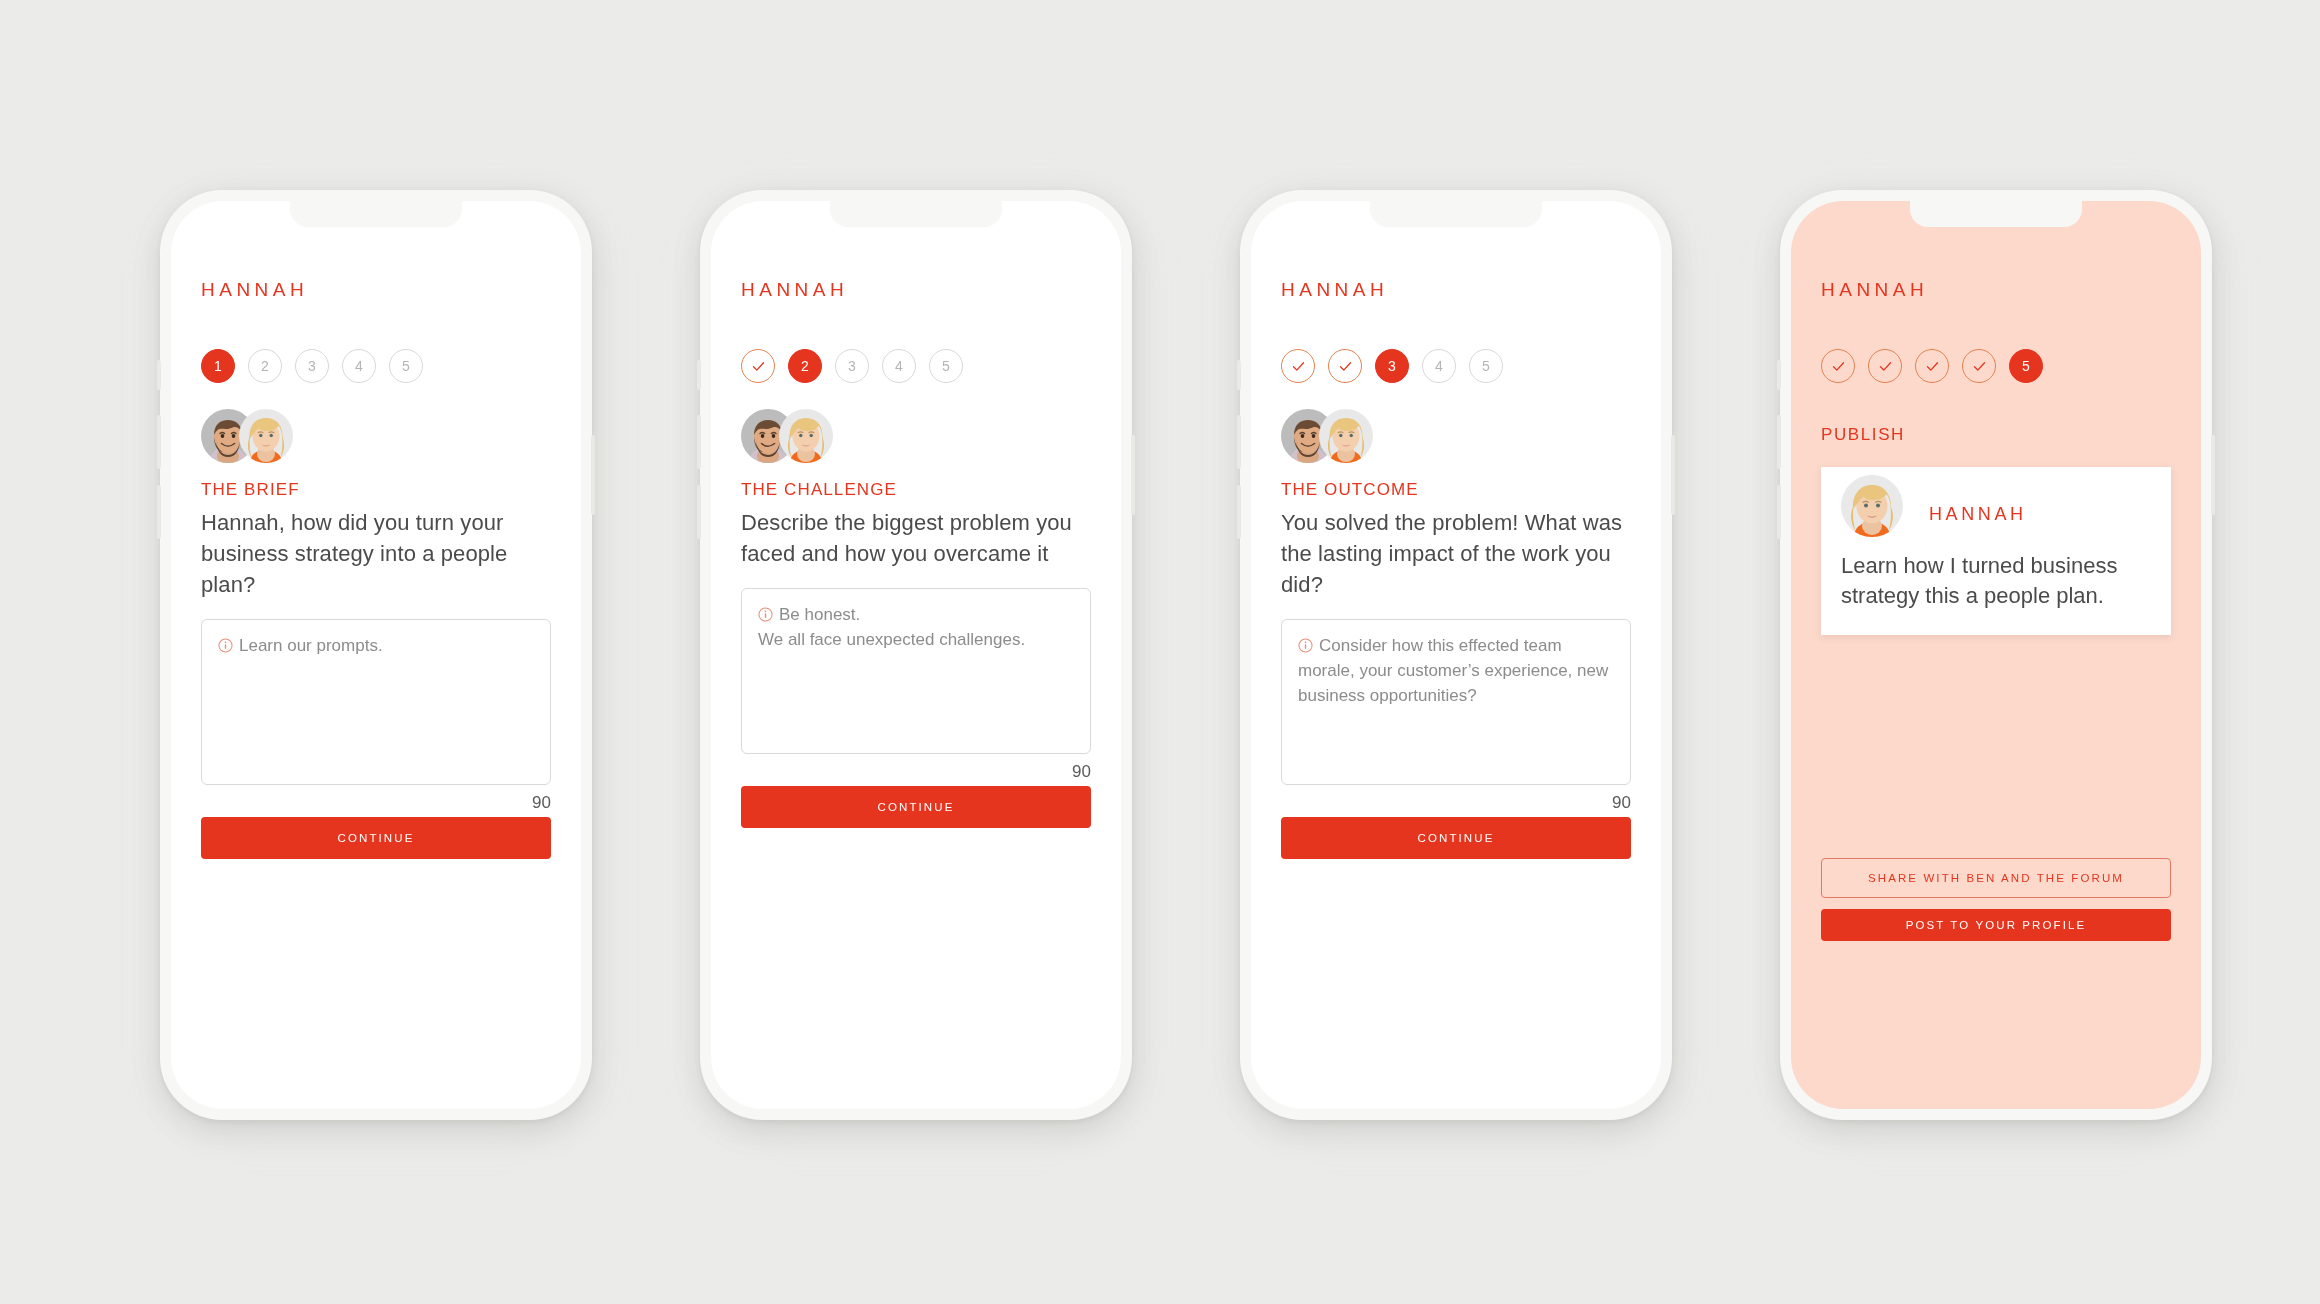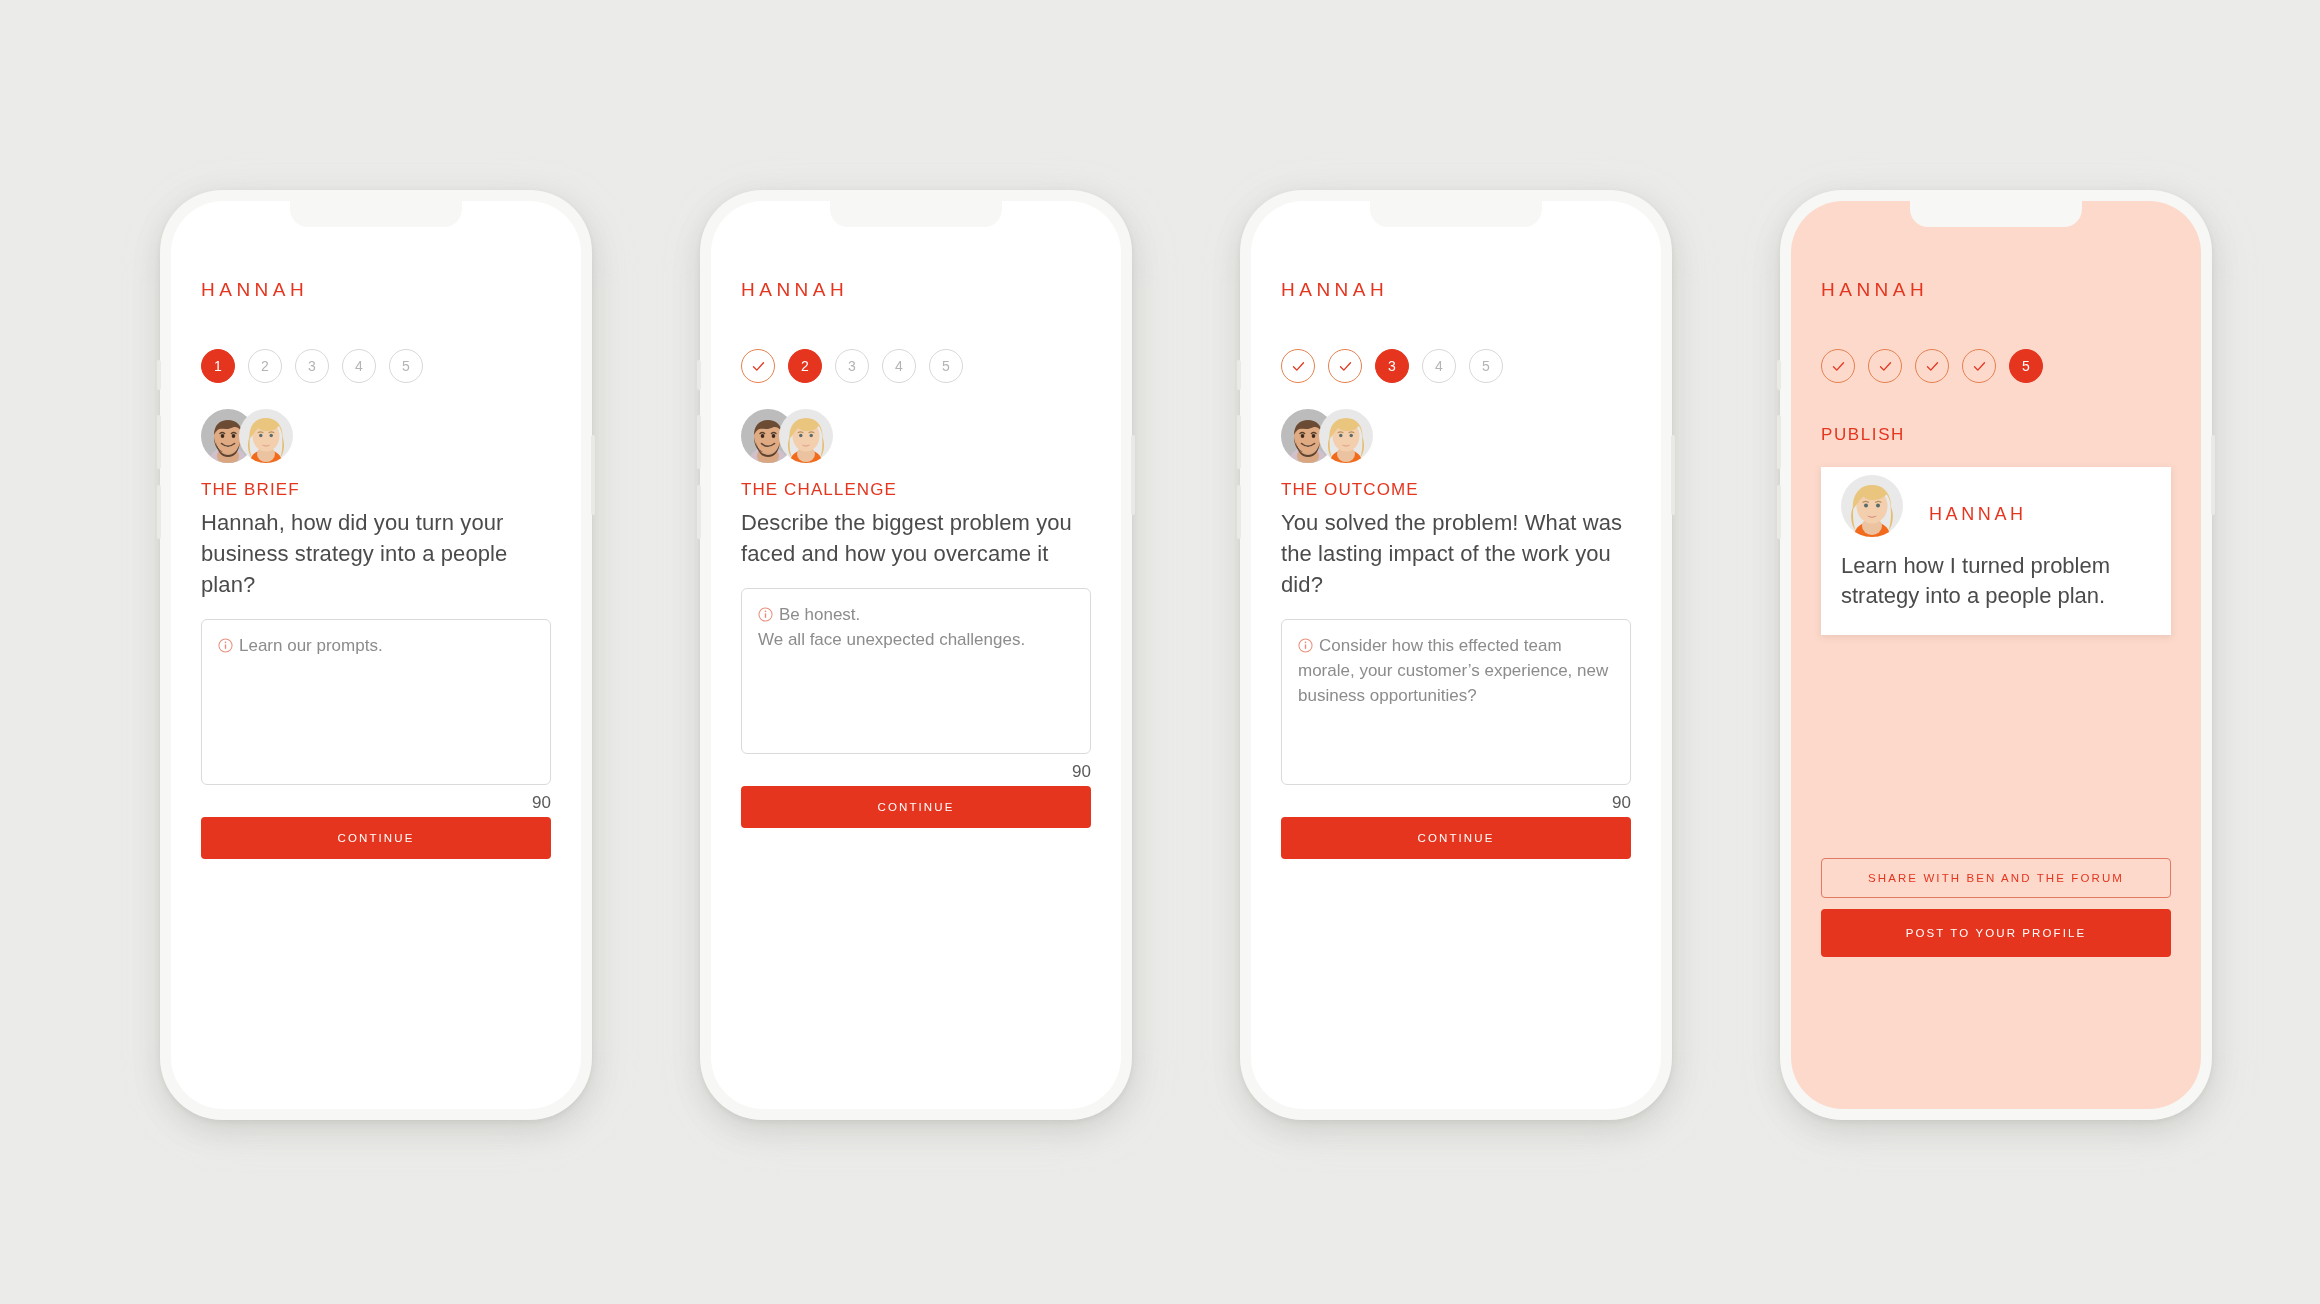--- a/index.html
+++ b/index.html
@@ -272,21 +272,21 @@
     left: 30px;
     right: 30px;
     top: 657px;
   }
   .btn-outline {
     border: 1px solid #e07a62;
     color: #e5351f;
     background: transparent;
     height: 40px;
   }
-  .btn-post { margin-top: 11px; height: 48px; }
+  .btn-post { margin-top: 11px; height: 32px; }
 
   .hidden-svg { position: absolute; width: 0; height: 0; overflow: hidden; }
 </style>
 </head>
 <body>
 
 <svg class="hidden-svg" aria-hidden="true">
   <defs>
 
     <symbol id="av-man" viewBox="0 0 54 54">
@@ -589,21 +589,21 @@
 
           <div class="card">
             <div class="card-head">
               <div class="card-av">
                   <svg>
                     <use href="#av-woman-lg"></use>
                   </svg>
                 </div>
               <div class="card-name">HANNAH</div>
             </div>
-            <div class="card-text">Learn how I turned problem strategy into a people plan.</div>
+            <div class="card-text">Learn how I turned business strategy this a people plan.</div>
           </div>
 
           <div class="publish-actions">
             <div class="btn btn-outline">SHARE WITH BEN AND THE FORUM</div>
             <div class="btn btn-primary btn-post" style="margin-top:11px">POST TO YOUR PROFILE</div>
           </div>
         </div>
       </div>
     </div>
   </div>

